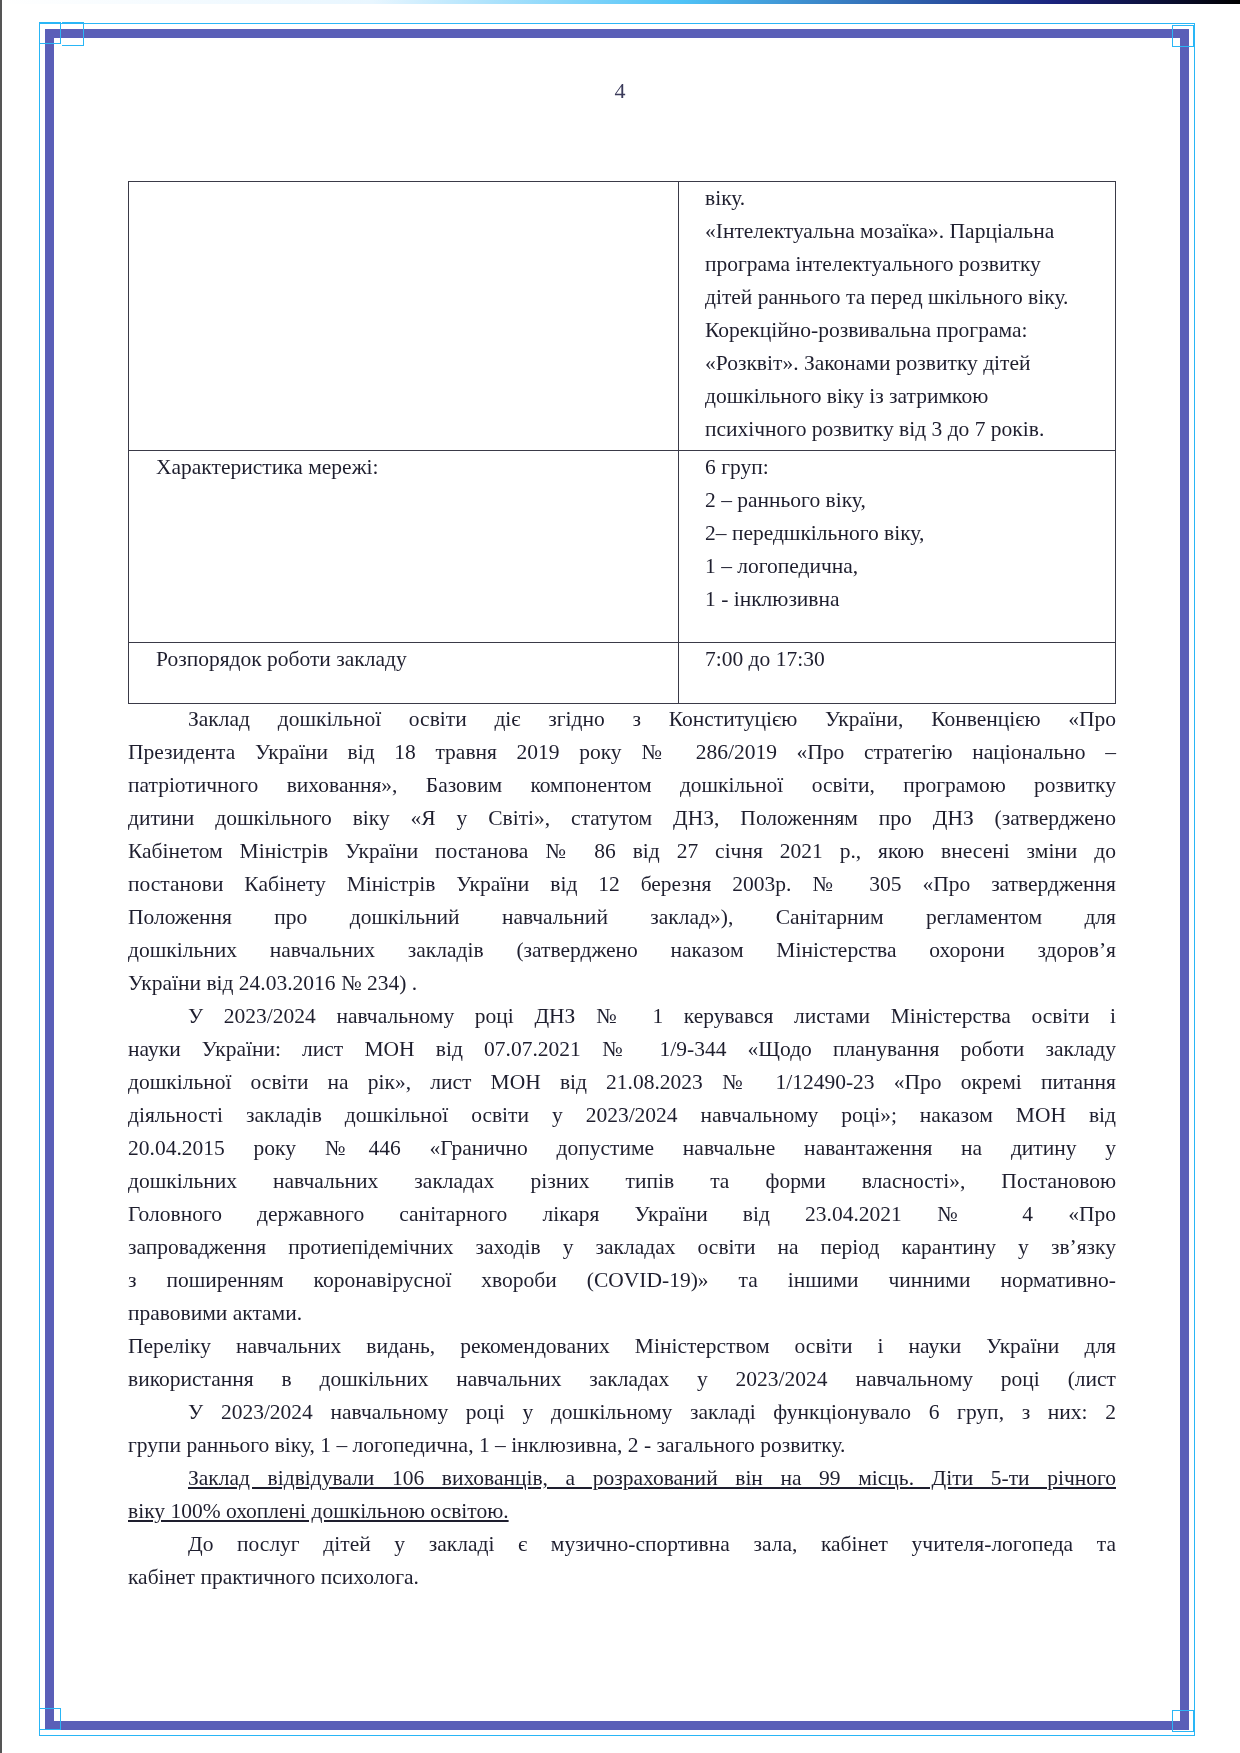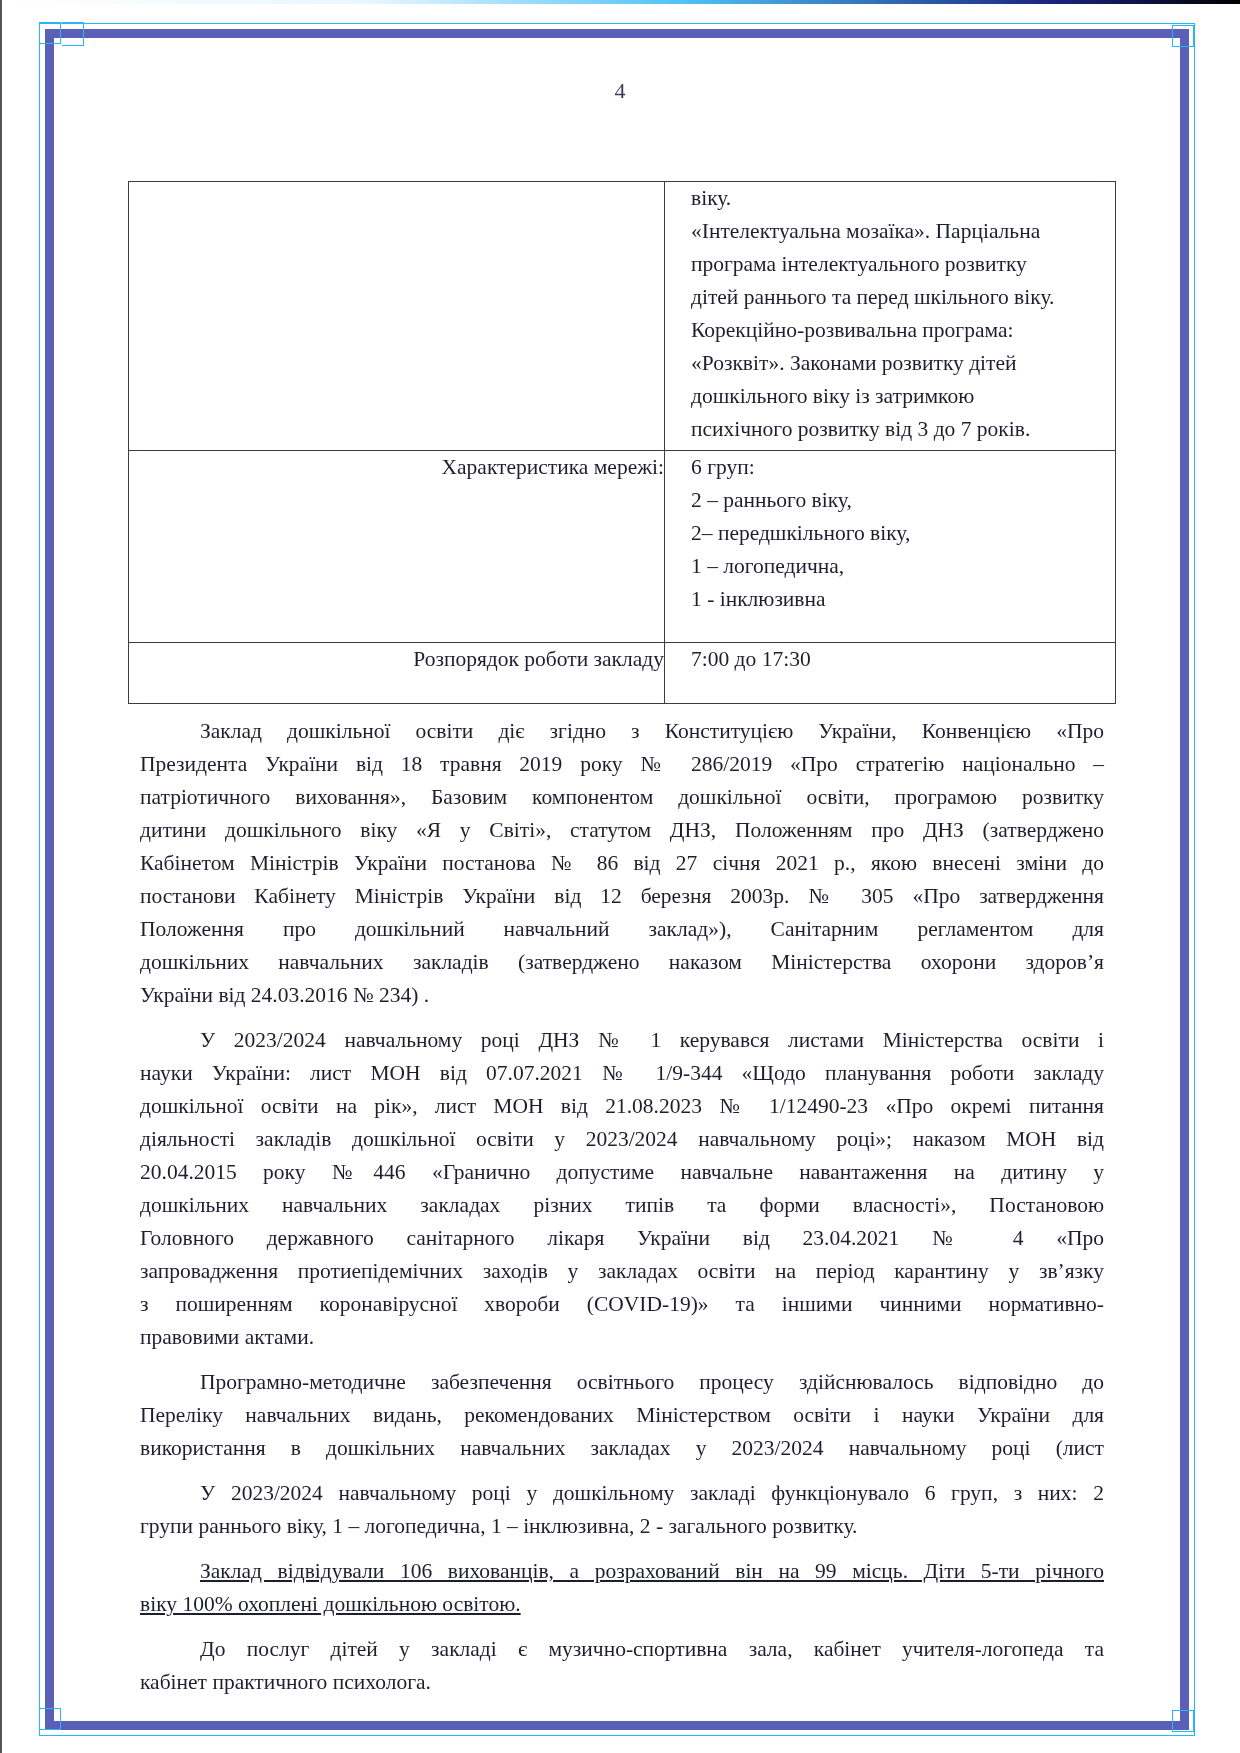--- a/index.html
+++ b/index.html
@@ -12,29 +12,29 @@
   .frame-thick { position: absolute; left: 45px; top: 29px; width: 1144px; height: 1701px;
                  border: 9px solid #5a5fb8; box-sizing: border-box; }
   .frame-thin { position: absolute; left: 39px; top: 23px; width: 1156px; height: 1713px;
                 border: 1px solid #29b6f6; box-sizing: border-box; }
   .corner { position: absolute; width: 22px; height: 22px; border: 1px solid #29b6f6; box-sizing: border-box; }
   .page-number { position: absolute; left: 0; width: 1240px; top: 78px; text-align: center;
                  font-size: 22px; color: #3a3a5a; }
   .doc-table { position: absolute; left: 128px; top: 181px; width: 988px;
                border-collapse: collapse; font-size: 21.5px; line-height: 33px; }
   .doc-table td { border: 1.5px solid #3a3a48; vertical-align: top; padding: 0; }
-  .doc-table td.c1 { width: 522px; padding-left: 13px; text-align: right; }
+  .doc-table td.c1 { width: 522px; padding-left: 27px; }
   .doc-table td.c2 { padding-left: 26px; }
   .row1 td { height: 268px; }
   .row2 td { height: 191px; }
   .row3 td { height: 60px; }
   .line { display: block; white-space: nowrap; }
   .body-text { position: absolute; left: 128px; top: 703px; width: 988px;
                font-size: 21.5px; line-height: 33px; text-align: justify; }
-  .para { margin: 12px; text-indent: 60px; text-align: justify; }
+  .para { margin: 0; text-indent: 60px; text-align: justify; }
   .para .ln { display: block; text-align: justify; text-align-last: justify; }
   .para .ln.last { text-align-last: left; }
 </style>
 </head>
 <body>
 
 <div class="top-edge"></div>
 <div class="left-edge"></div>
 
 <div class="frame-thin"></div>
@@ -103,21 +103,20 @@
     <span class="ln">дошкільної освіти на рік», лист МОН від 21.08.2023 № 1/12490-23 «Про окремі питання</span>
     <span class="ln">діяльності закладів дошкільної освіти у 2023/2024 навчальному році»; наказом МОН від</span>
     <span class="ln">20.04.2015 року №446 «Гранично допустиме навчальне навантаження на дитину у</span>
     <span class="ln">дошкільних навчальних закладах різних типів та форми власності», Постановою</span>
     <span class="ln">Головного державного санітарного лікаря України від 23.04.2021 № 4 «Про</span>
     <span class="ln">запровадження протиепідемічних заходів у закладах освіти на період карантину у зв’язку</span>
     <span class="ln">з поширенням коронавірусної хвороби (COVID-19)» та іншими чинними нормативно-</span>
     <span class="ln last">правовими актами.</span>
   </p>
   <p class="para" style="text-indent: 0px;">
-    <span class="ln" style="padding-left: 60px;">Програмно-методичне забезпечення освітнього процесу здійснювалось відповідно до</span>
     <span class="ln">Переліку навчальних видань, рекомендованих Міністерством освіти і науки України для</span>
     <span class="ln">використання в дошкільних навчальних закладах у 2023/2024 навчальному році (лист</span>
   </p>
   <p class="para" style="text-indent: 0px;">
     <span class="ln" style="padding-left: 60px;">У 2023/2024 навчальному році у дошкільному закладі функціонувало 6 груп, з них: 2</span>
     <span class="ln last">групи раннього віку, 1 – логопедична, 1 – інклюзивна, 2 - загального розвитку.</span>
   </p>
   <p class="para" style="text-indent: 0px; text-decoration: underline;">
     <span class="ln" style="padding-left: 60px;">Заклад відвідували 106 вихованців, а розрахований він на 99 місць. Діти 5-ти річного</span>
     <span class="ln last">віку 100% охоплені дошкільною освітою.</span>

